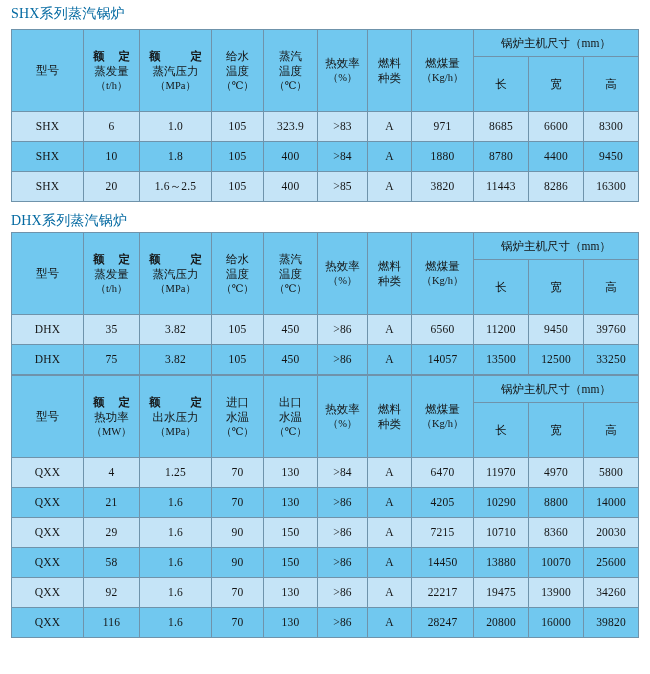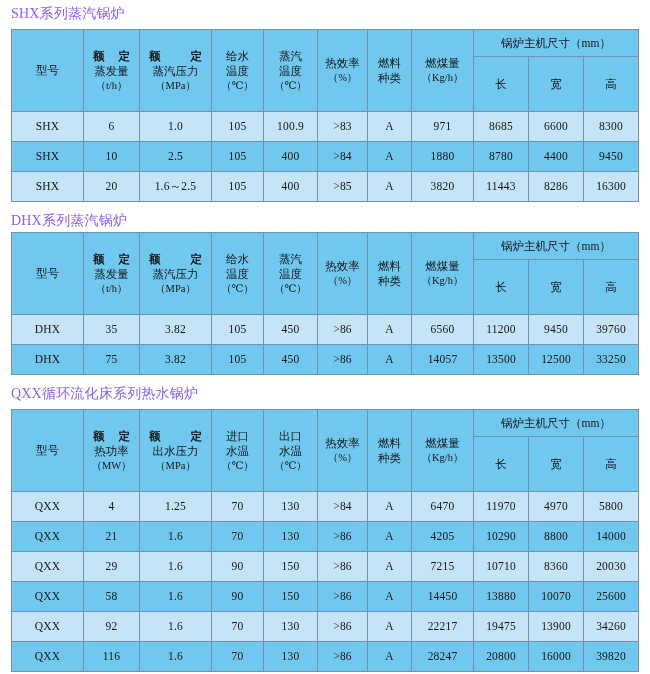--- a/index.html
+++ b/index.html
@@ -18,21 +18,21 @@
   }
   .page {
     width: 650px;
     height: 674px;
     position: relative;
     box-sizing: border-box;
   }
   .section-title {
     font-family: "Liberation Serif", "DejaVu Serif", serif;
     font-size: 14px;
-    color: #8b5cf6;
+    color: #0369a1;
     letter-spacing: 0.2px;
     padding-left: 11px;
     line-height: 1;
   }
   .tbl-wrap {
     padding-left: 11px;
     padding-right: 12px;
   }
   table.spec {
     border-collapse: collapse;
@@ -153,32 +153,32 @@
           <th class="hdr-sub">宽</th>
           <th class="hdr-sub">高</th>
         </tr>
       </thead>
       <tbody>
           <tr class="row-light">
             <td class="cell-val">SHX</td>
             <td class="cell-val">6</td>
             <td class="cell-val">1.0</td>
             <td class="cell-val">105</td>
-            <td class="cell-val">100.9</td>
+            <td class="cell-val">323.9</td>
             <td class="cell-val">&gt;83</td>
             <td class="cell-val">A</td>
             <td class="cell-val">971</td>
             <td class="cell-val">8685</td>
             <td class="cell-val">6600</td>
             <td class="cell-val">8300</td>
           </tr>
           <tr class="row-dark">
             <td class="cell-val">SHX</td>
             <td class="cell-val">10</td>
-            <td class="cell-val">2.5</td>
+            <td class="cell-val">1.8</td>
             <td class="cell-val">105</td>
             <td class="cell-val">400</td>
             <td class="cell-val">&gt;84</td>
             <td class="cell-val">A</td>
             <td class="cell-val">1880</td>
             <td class="cell-val">8780</td>
             <td class="cell-val">4400</td>
             <td class="cell-val">9450</td>
           </tr>
           <tr class="row-light">
@@ -285,21 +285,20 @@
             <td class="cell-val">A</td>
             <td class="cell-val">14057</td>
             <td class="cell-val">13500</td>
             <td class="cell-val">12500</td>
             <td class="cell-val">33250</td>
           </tr>
         </tbody>
     </table>
   </div>
 
-  <div class="section-title sp-title-3">QXX循环流化床系列热水锅炉</div>
   <div class="tbl-wrap">
     <table class="spec">
       <colgroup>
         <col style="width:72px">
           <col style="width:56px">
           <col style="width:72px">
         <col style="width:52px">
           <col style="width:54px">
           <col style="width:50px">
         <col style="width:44px">

